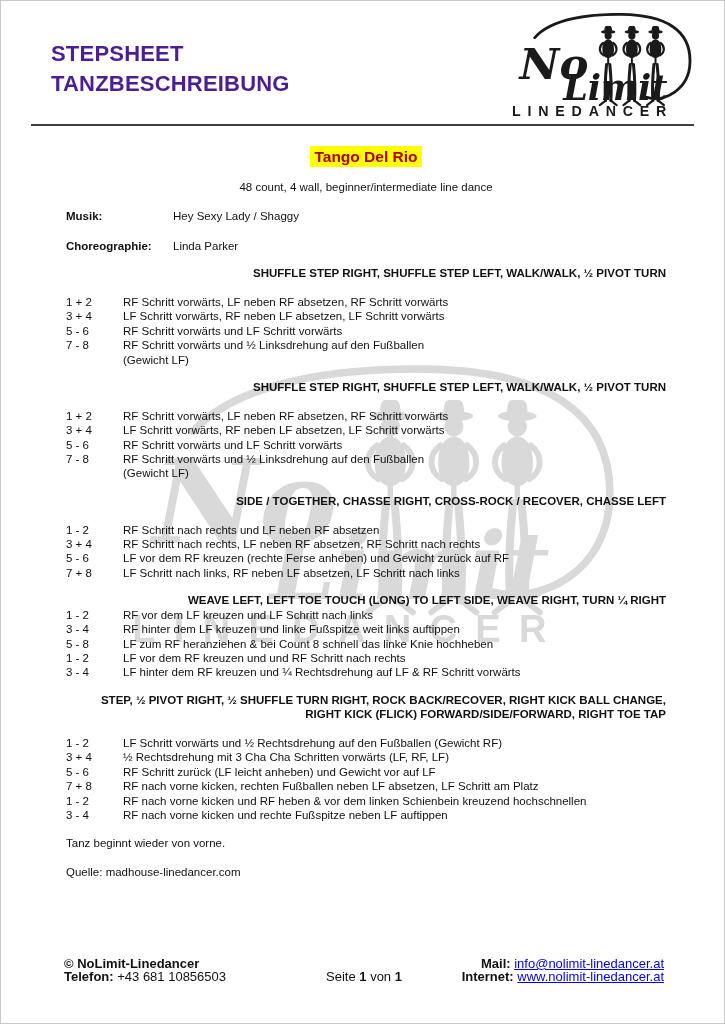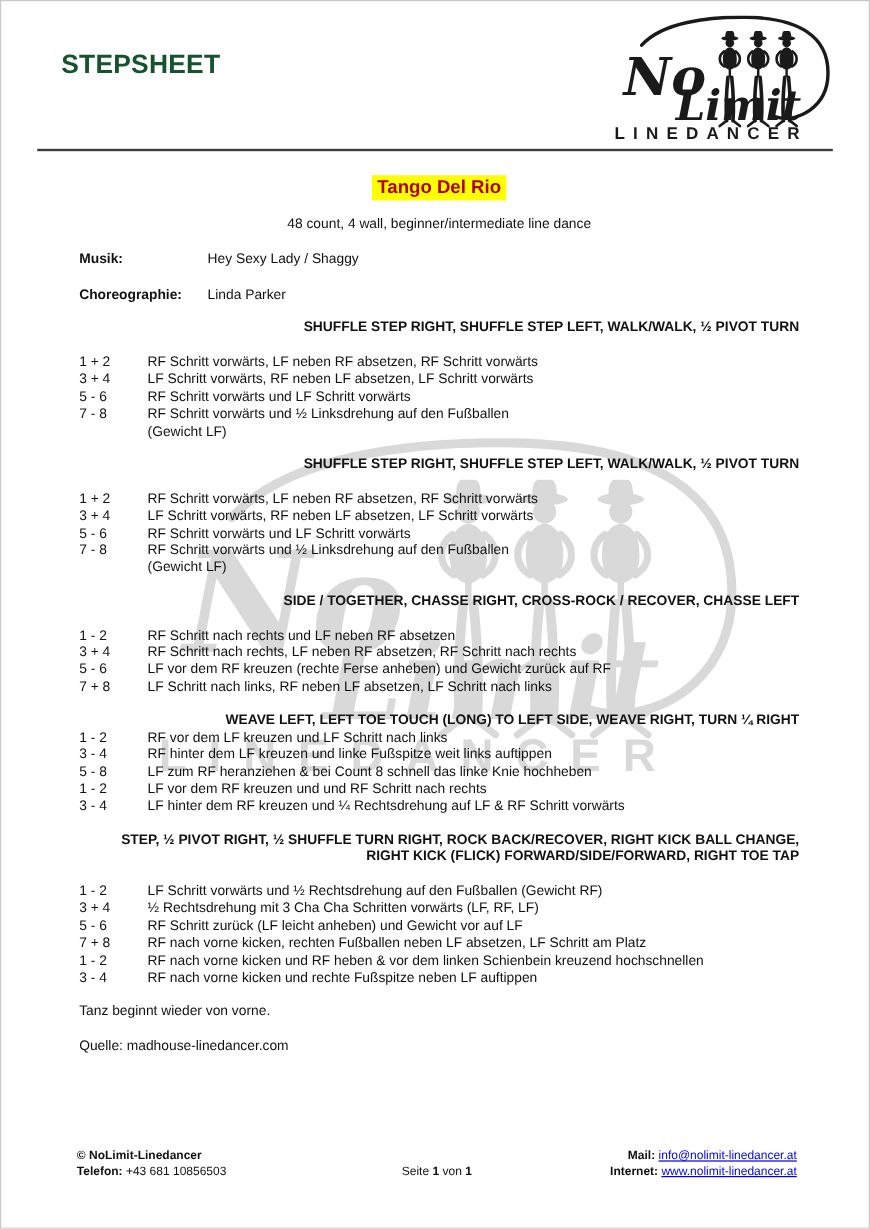--- a/index.html
+++ b/index.html
@@ -3,21 +3,21 @@
 <meta charset="utf-8">
 <style>
   html,body{margin:0;padding:0;background:#ffffff;}
   .page{
     position:relative; width:725px; height:1024px; background:#ffffff;
     border:1px solid #c9c9c9; box-sizing:border-box; overflow:hidden;
     font-family:"Liberation Sans", sans-serif; color:#111;
   }
   
   .header{position:relative; z-index:2; display:flex; justify-content:space-between; padding:12px 26px 0 50px;}
-  .doc-title{padding-top:26px; font-size:22px; font-weight:bold; line-height:30px; letter-spacing:.2px; color:#14532d;}
+  .doc-title{padding-top:26px; font-size:22px; font-weight:bold; line-height:30px; letter-spacing:.2px; color:#4c1d95;}
   .logo-box{width:194px; height:106px; color:#1a1a1a;}
   .logo-box svg{width:100%; height:100%;}
   .rule{height:2px; background:#3f3f3f; margin:5px 30px 0 30px; position:relative; z-index:2;}
   
   .swoosh{fill:none; stroke:currentColor; stroke-width:3; stroke-linecap:round;}
   .thin{fill:none; stroke:currentColor; stroke-width:2.2; stroke-linecap:round;}
   .leg{fill:none; stroke:currentColor; stroke-width:3; stroke-linecap:round;}
   .solid{fill:currentColor; stroke:none;}
   .script{fill:currentColor; font-family:"DejaVu Serif", serif; font-style:italic; font-weight:bold;}
   .script.no{font-size:46px;}
@@ -38,21 +38,21 @@
   .rows.tight{margin-top:0;}
   .row{display:flex;}
   .cnt{width:57px; flex:none;}
   .txt{flex:1;}
   .closing{margin:14px 0 0 0;}
   .source{margin:14px 0 0 0;}
   
   .footer{
     position:absolute; z-index:2; left:63px; right:60px; bottom:40px;
     display:grid; grid-template-columns:1fr auto 1fr; align-items:end;
-    font-size:10px; line-height:13px;
+    font-size:13px; line-height:13px;
   }
   .footer .b{font-weight:bold;}
   .f-left{text-align:left;}
   .f-center{text-align:center;}
   .f-right{text-align:right;}
   .link{color:#0000ee; text-decoration:underline; cursor:pointer;}
 </style>
 </head>
 <body>
 
@@ -99,20 +99,21 @@
       <path class="swoosh" d="M30,26 C48,6 88,1 122,1.5 C168,2.2 195,18 194,52 C193.4,80 168,95 147,89"></path>
       <text class="script no" x="14" y="70">No</text>
       <text class="script li" x="60" y="92">Limit</text>
       <text class="wordmark" x="6" y="109">LINEDANCER</text>
     </svg>
   </div>
 
   <div class="header">
     <div class="doc-title">
       <div>STEPSHEET</div>
+      <div>TANZBESCHREIBUNG</div>
     </div>
     <div class="logo-box">
       <svg viewBox="0 0 200 112">
         <g transform="translate(97,13) scale(1.06)">
           <ellipse class="solid" cx="10" cy="6.6" rx="7.2" ry="1.9"></ellipse>
             <path class="solid" d="M6.2,6.2 Q6,1 8,0.6 L12,0.6 Q14,1 13.8,6.2 Z"></path>
             <circle class="solid" cx="10" cy="10.5" r="3.6"></circle>
             <path class="solid" d="M10,14 C5.5,15 4.2,19 4.2,24 C4.2,29 6,31.5 9,32.5 L9,39 L11,39 L11,32.5 C14,31.5 15.8,29 15.8,24 C15.8,19 14.5,15 10,14 Z"></path>
             <path class="thin" d="M5,17.5 C0.5,21 0.5,27 5.5,30"></path>
             <path class="thin" d="M15,17.5 C19.5,21 19.5,27 14.5,30"></path>

